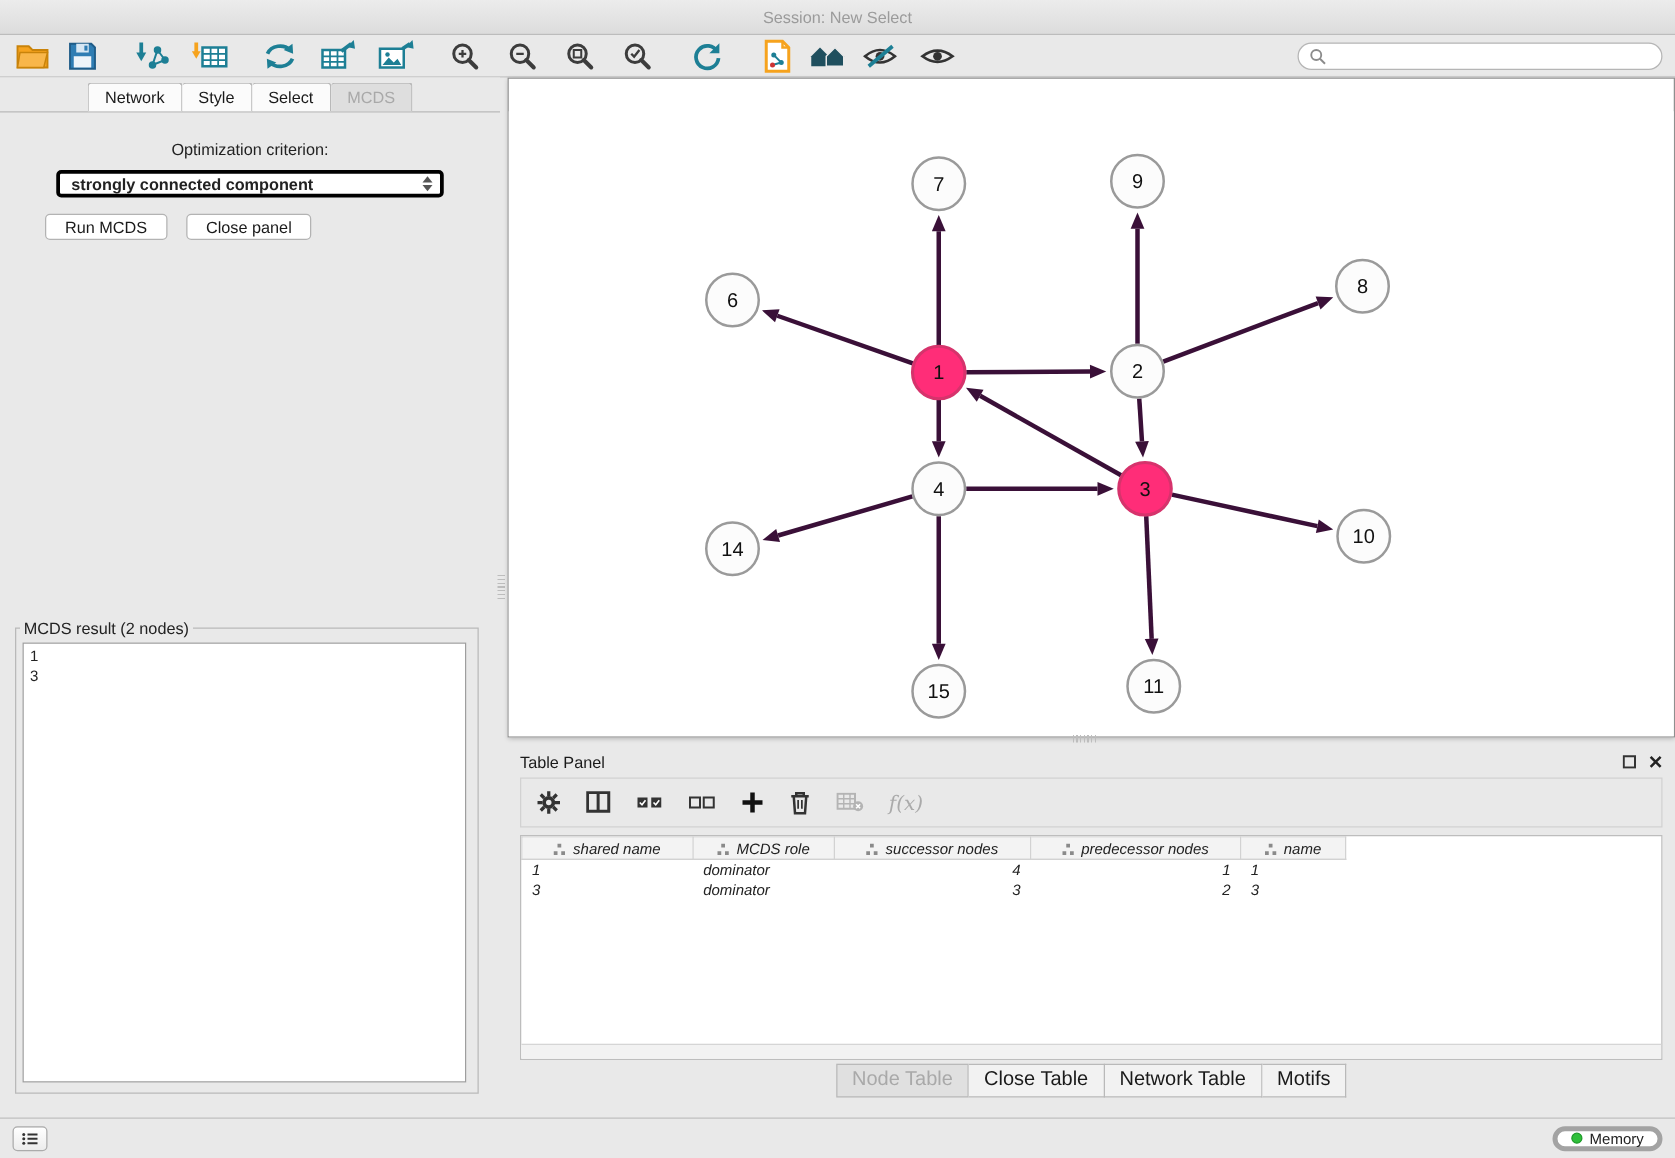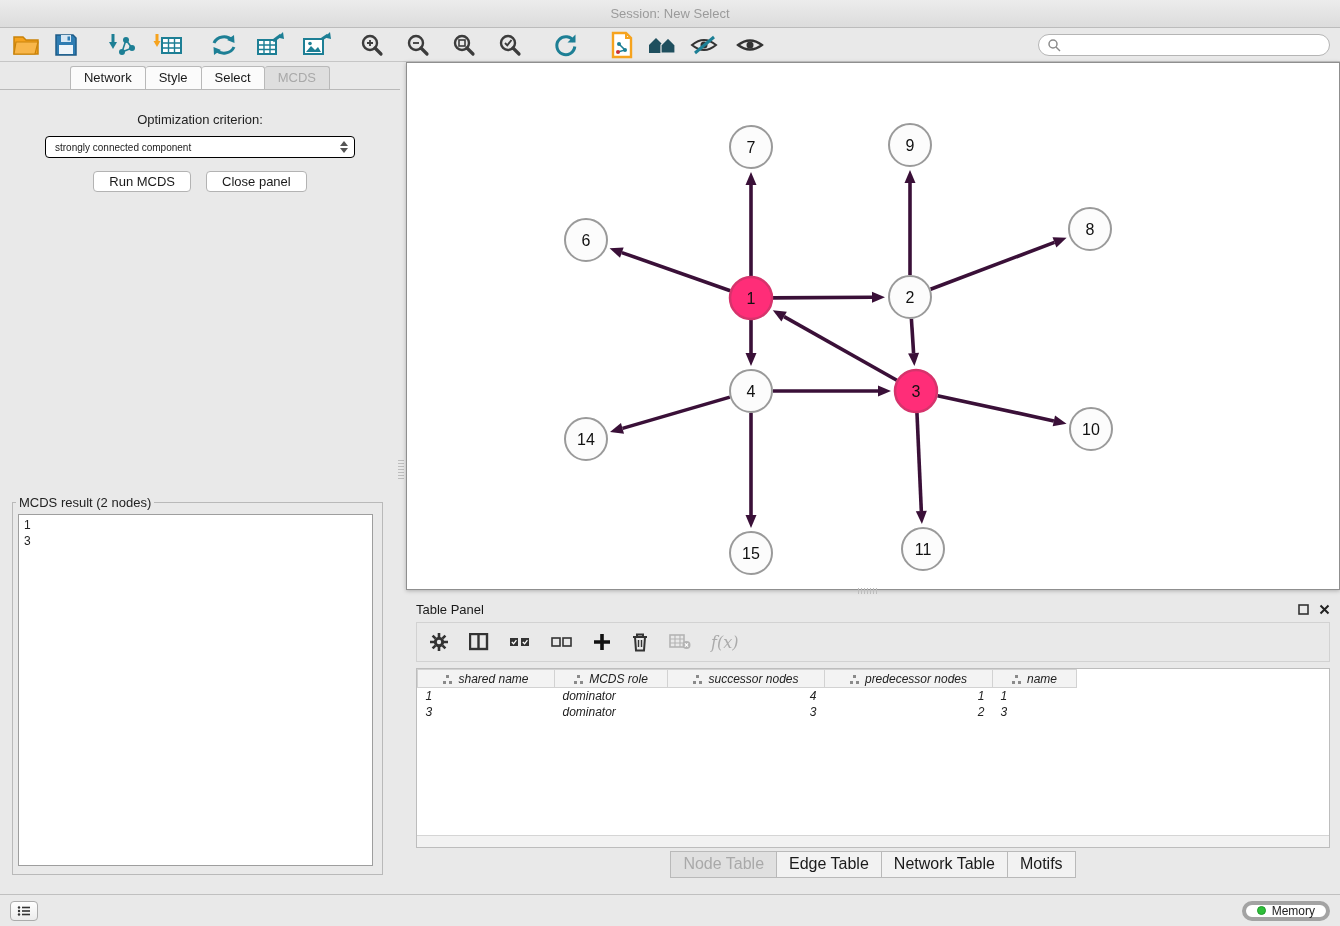--- a/index.html
+++ b/index.html
@@ -26,27 +26,27 @@
   .control-panel { position:absolute; left:0; top:62px; width:400px; height:832px; background:#e9e9e9; }
   .panel-header { height:26px; display:flex; align-items:center; padding:0 10px; }
   .panel-header .ph-title { font-size:13px; color:#1a1a1a; }
   .ph-icons { margin-left:auto; display:flex; gap:10px; align-items:center; }
   .cp-tabs { display:flex; justify-content:center; margin-top:4px; border-bottom:1px solid #b9b9b9; padding-bottom:0; }
   .cp-tab { font-size:13px; padding:3px 13px 4px; background:#fbfbfb; border:1px solid #b9b9b9; border-bottom:none;
     border-radius:3px 3px 0 0; color:#1a1a1a; }
   .cp-tab + .cp-tab { border-left:none; }
   .cp-tab.active { background:#dedede; color:#a9a9a9; }
   .opt-label { text-align:center; margin-top:22px; font-size:13px; }
-  .dropdown { margin:9px auto 0; width:310px; height:22px; background:#fff; border:1px solid #000000;
-    border-radius:4px; display:flex; align-items:center; padding:0 6px 0 9px; font-size:10px; }
+  .dropdown { margin:9px auto 0; width:310px; height:22px; background:#fff; border:3px solid #000000;
+    border-radius:4px; display:flex; align-items:center; padding:0 6px 0 9px; font-size:13px;font-weight:bold; }
   .dd-arrows { margin-left:auto; display:flex; flex-direction:column; gap:2px; align-items:center; }
   .dd-arrows i { width:0; height:0; border-left:4px solid transparent; border-right:4px solid transparent; }
   .dd-arrows .up { border-bottom:5px solid #555; }
   .dd-arrows .down { border-top:5px solid #555; }
-  .btn-row { display:flex; justify-content:center; gap:15px; margin-top:13px; }
+  .btn-row { display:flex; gap:15px; margin-top:13px;padding-left:36px; }
   .btn { height:21px; padding:0 15px; background:#fff; border:1px solid #b3b3b3; border-radius:4px;
     font-size:13px; font-family:"Liberation Sans",sans-serif; color:#1a1a1a; }
   .result-group { position:absolute; left:12px; top:433px; width:371px; height:380px;
     border:1px solid #b9b9b9; margin:0; padding:0; }
   .result-group legend { font-size:13px; padding:0 3px; margin-left:3px; }
   .result-list { position:absolute; left:5px; top:4px; right:9px; bottom:8px; background:#fff;
     border:1px solid #9e9e9e; font-size:12px; padding:2px 5px; overflow:hidden; }
   .result-list div { line-height:16px; }
 
   
@@ -466,21 +466,21 @@
             <td style="text-align: right;">2</td>
             <td style="text-align: left;">3</td>
           </tr>
         </tbody>
     </table>
     <div class="hscroll"></div>
   </div>
 
   <div class="table-tabs" id="table-tabs">
       <div class="tb-tab active">Node Table</div>
-      <div class="tb-tab">Edge Table</div>
+      <div class="tb-tab">Close Table</div>
       <div class="tb-tab">Network Table</div>
       <div class="tb-tab">Motifs</div>
     </div>
 </div>
 
 <div class="statusbar">
   <div class="list-btn">
     <svg width="14" height="12" viewBox="0 0 14 12">
       <circle cx="2" cy="2.5" r="1.2" fill="#333"></circle>
         <path d="M5 2.5 h8" stroke="#333" stroke-width="1.6"></path>

